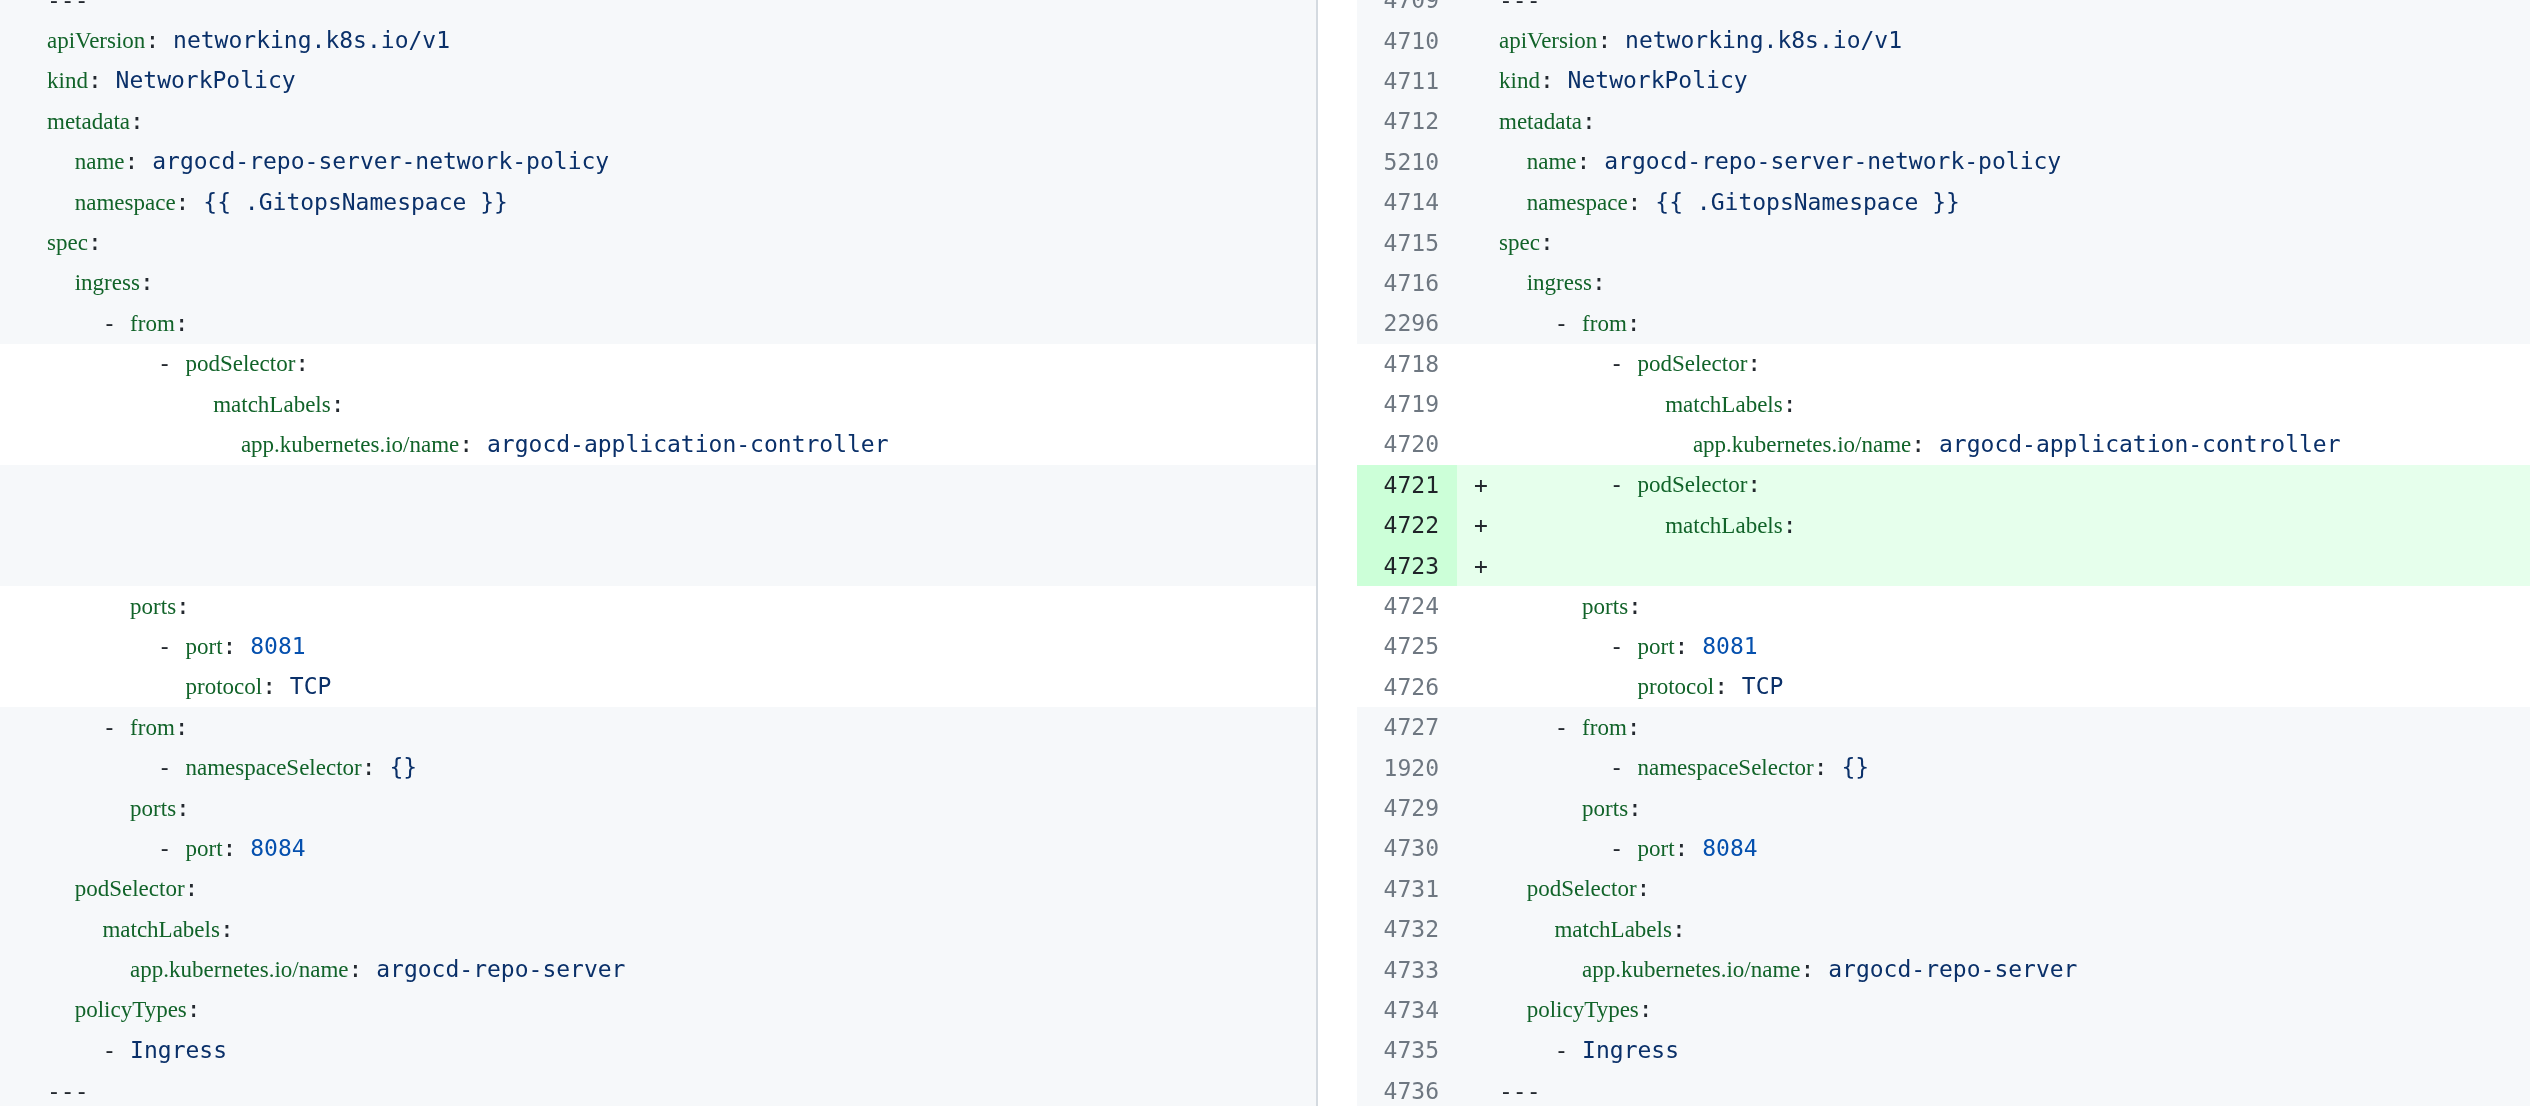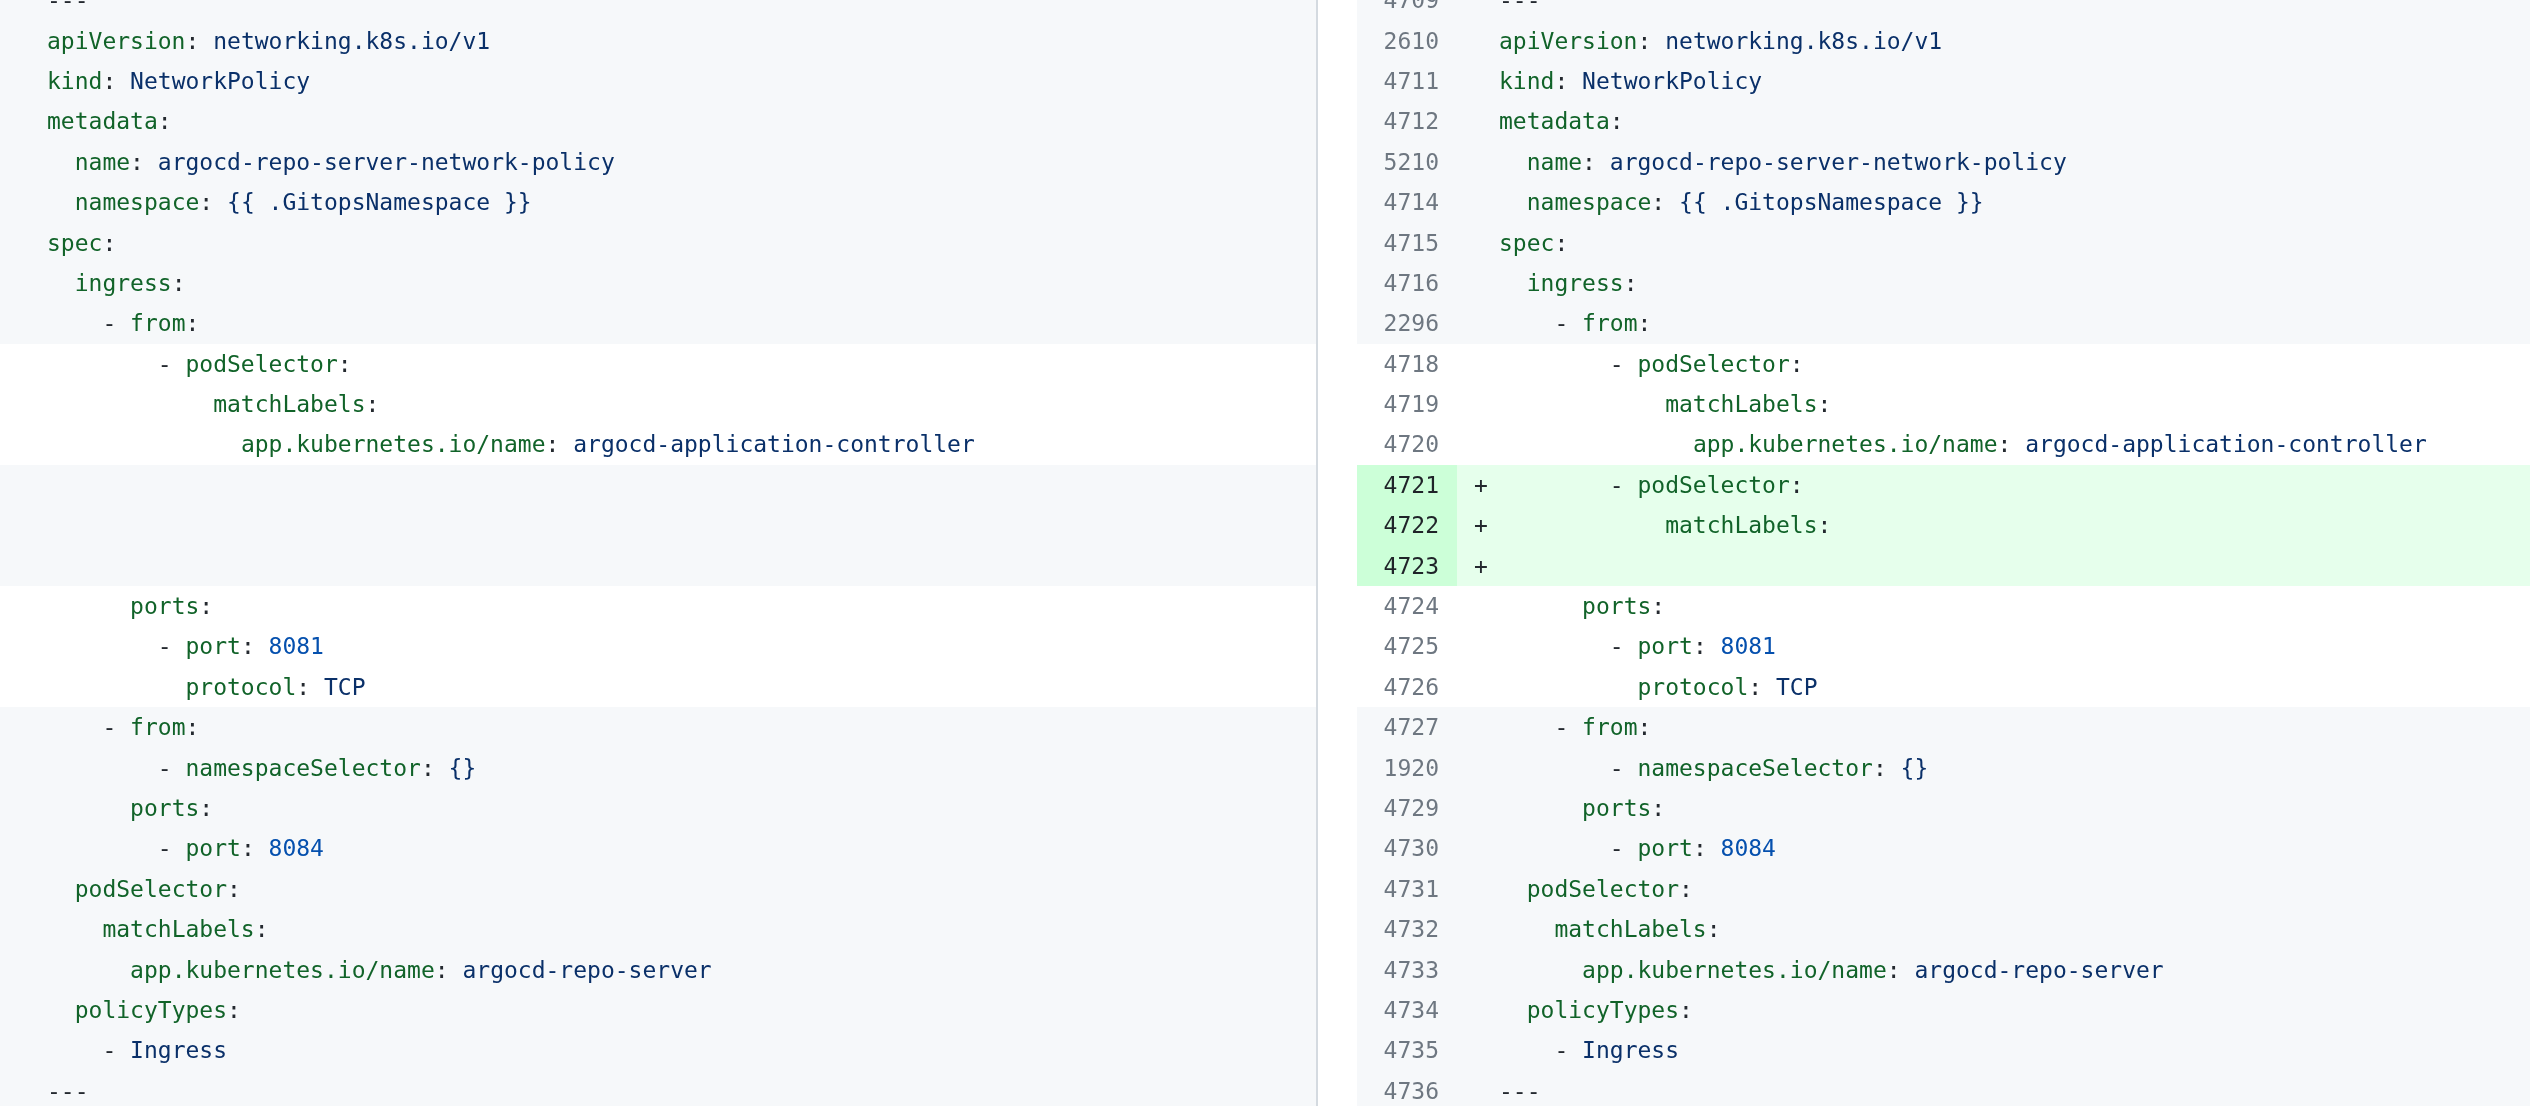--- a/index.html
+++ b/index.html
@@ -29,21 +29,21 @@
   .gutter{
     width:100px;height:100%;flex:none;box-sizing:border-box;
     display:flex;align-items:center;justify-content:flex-end;
     padding-right:18px;color:var(--c-gut);
   }
   .gutter.b-add-gut{color:var(--c-gut-add);}
   .code{flex:1;height:100%;position:relative;display:flex;align-items:center;}
   .code pre{padding-left:42px;}
   .marker{position:absolute;left:17px;top:50%;transform:translateY(-50%);color:var(--c-plain);}
   .t-p{color:var(--c-plain);}
-  .t-k{color:var(--c-key);}
+  .t-k{color:var(--c-key);font-family:Liberation Serif, serif;}
   .t-v{color:var(--c-val);text-align:center;}
   .t-n{color:var(--c-num);}
 </style>
 </head>
 <body>
 
 <div class="diff">
   <div class="pane pane-left">
     <div class="rows">
         <div class="row b-dim">
@@ -128,21 +128,21 @@
   </div>
   <div class="pane pane-right">
     <div class="rows">
         <div class="row">
           <div class="gutter b-dim">4709</div>
           <div class="code b-dim">
             <pre><span class="t-p">---</span></pre>
           </div>
         </div>
         <div class="row">
-          <div class="gutter b-dim">2610</div>
+          <div class="gutter b-dim">4710</div>
           <div class="code b-dim">
             <pre><span class="t-k">apiVersion</span><span class="t-p">: </span><span class="t-v">networking.k8s.io/v1</span></pre>
           </div>
         </div>
         <div class="row">
           <div class="gutter b-dim">4711</div>
           <div class="code b-dim">
             <pre><span class="t-k">kind</span><span class="t-p">: </span><span class="t-v">NetworkPolicy</span></pre>
           </div>
         </div>

